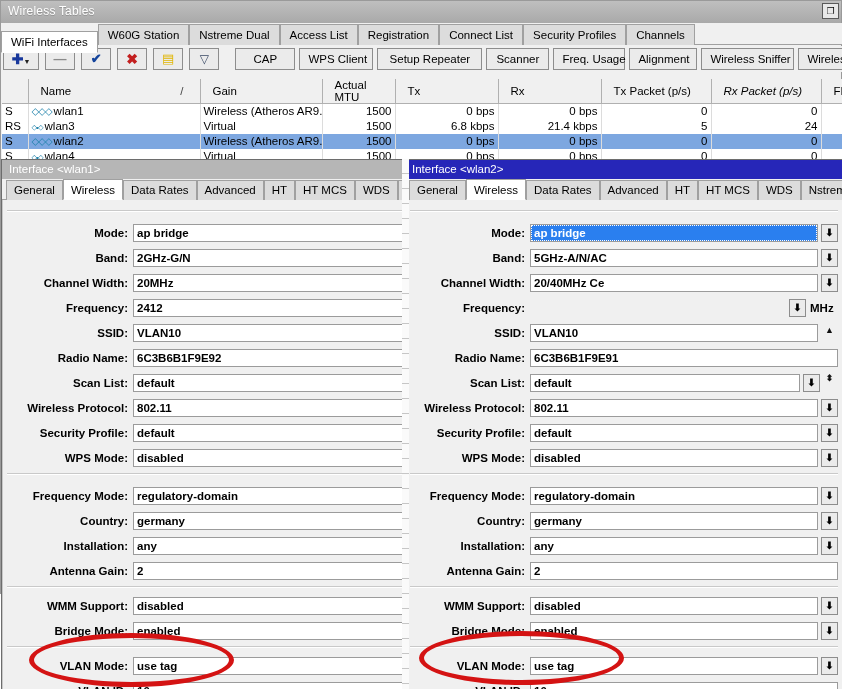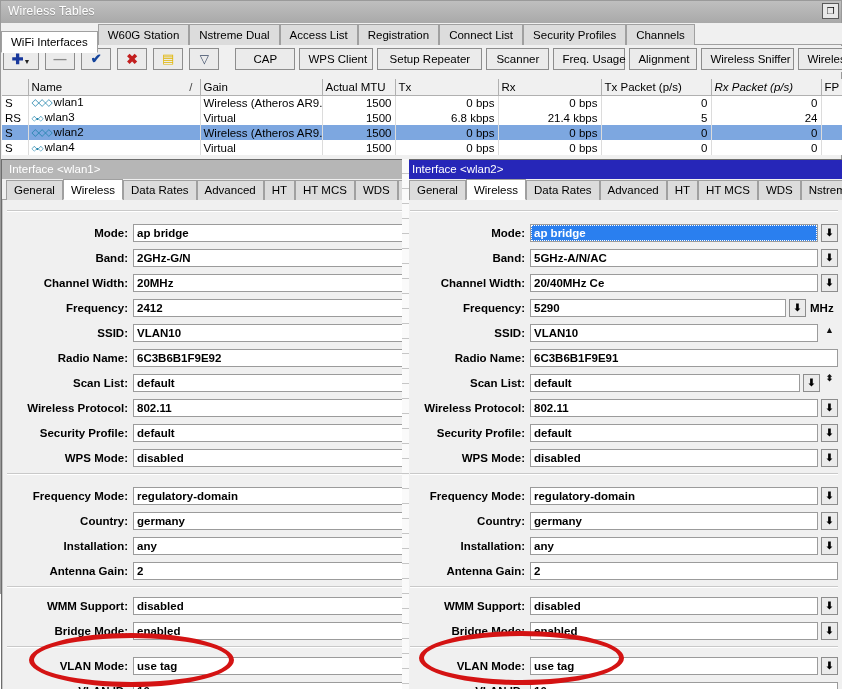--- a/index.html
+++ b/index.html
@@ -119,21 +119,21 @@
     table-layout: fixed;
     font-size: 11.5px;
   }
   #iface-table th {
     background: #f0f0f0;
     border-right: 1px solid #b0b0b0;
     border-bottom: 1px solid #b0b0b0;
     font-weight: normal;
     text-align: left;
     height: 16px;
-    padding: 0 3px;
+    padding: 0 12px;
     box-sizing: border-box;
   }
   #iface-table td {
     background: #ffffff;
     border-right: 1px solid #dcdcdc;
     height: 15px;
     padding: 0 3px;
     box-sizing: border-box;
     white-space: nowrap;
     overflow: hidden;
@@ -519,21 +519,20 @@
           <div class="fbox" style="left: 124px; width: 288px;">5GHz-A/N/AC</div>
           <div class="ddbtn" style="left: 415px;">⬇</div>
         </div>
         <div class="frow" style="position: absolute; left: 0px; right: 0px; top: 72px;">
           <div class="flabel" style="right: auto; left: 0px; width: 119px;">Channel Width:</div>
           <div class="fbox" style="left: 124px; width: 288px;">20/40MHz Ce</div>
           <div class="ddbtn" style="left: 415px;">⬇</div>
         </div>
         <div class="frow" style="position: absolute; left: 0px; right: 0px; top: 97px;">
           <div class="flabel" style="right: auto; left: 0px; width: 119px;">Frequency:</div>
-          <div class="fbox" style="left: 124px; width: 256px;">5290</div>
           <div class="ddbtn" style="left: 383px;">⬇</div>
           <div class="unit" style="left: 404px;">MHz</div>
         </div>
         <div class="frow" style="position: absolute; left: 0px; right: 0px; top: 122px;">
           <div class="flabel" style="right: auto; left: 0px; width: 119px;">SSID:</div>
           <div class="fbox" style="left: 124px; width: 288px;">VLAN10</div>
           <div class="uponly" style="left: 417px;">▲</div>
         </div>
         <div class="frow" style="position: absolute; left: 0px; right: 0px; top: 147px;">
           <div class="flabel" style="right: auto; left: 0px; width: 119px;">Radio Name:</div>

